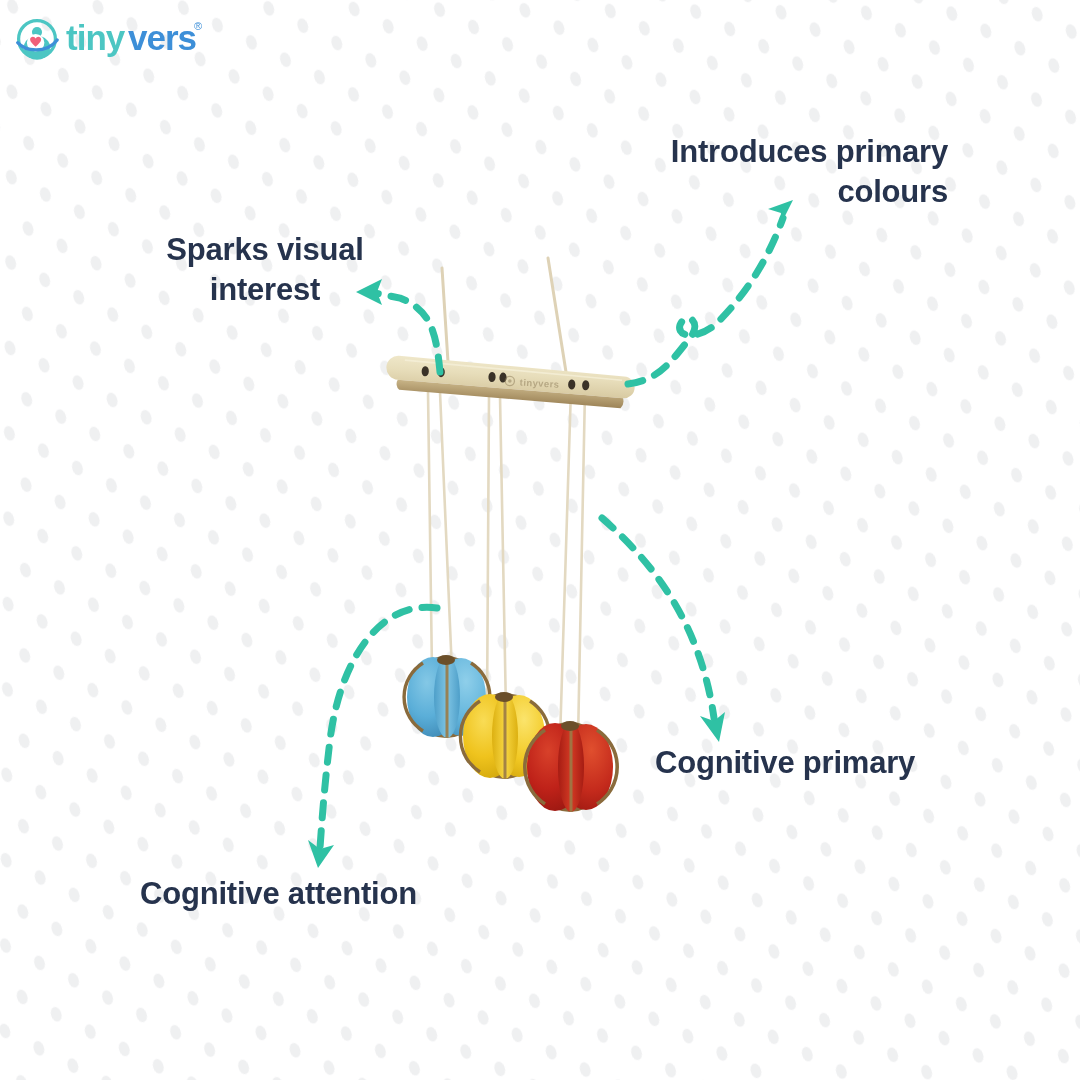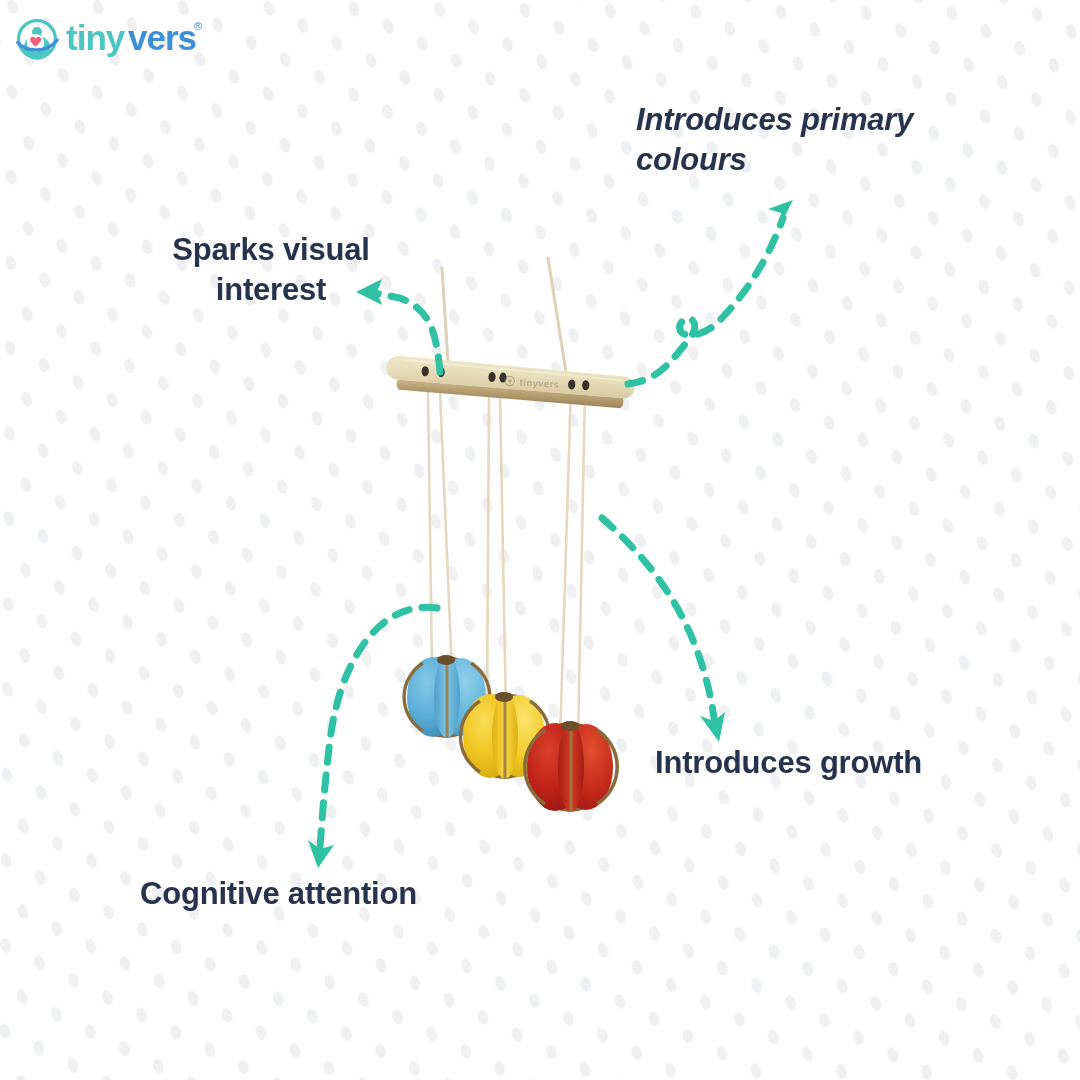--- a/index.html
+++ b/index.html
@@ -40,27 +40,26 @@
     z-index: 30;
     color: #26334d;
     font-weight: bold;
     font-size: 31px;
     line-height: 1.28;
     letter-spacing: -0.2px;
     white-space: pre-line;
   }
   #callout-primary-colours {
     left: 636px;
-    top: 100px;
+    top: 132px;
     width: 312px;
-    text-align: left;
-    font-style: italic;
+    text-align: right;
   }
   #callout-visual-interest {
-    left: 158px;
+    left: 152px;
     top: 230px;
     width: 226px;
     text-align: center;
   }
   #callout-cognitive-growth {
     left: 655px;
     top: 743px;
     width: 290px;
     text-align: left;
   }
@@ -254,17 +253,17 @@
       <path d="M318 868 L308 840 L320 849 L334 845 Z"></path>
     </g>
   </svg>
 
   <div class="callout" id="callout-primary-colours">Introduces primary
 colours</div>
 
   <div class="callout" id="callout-visual-interest">Sparks visual
 interest</div>
 
-  <div class="callout" id="callout-cognitive-growth">Introduces growth</div>
+  <div class="callout" id="callout-cognitive-growth">Cognitive primary</div>
 
   <div class="callout" id="callout-improved-attention">Cognitive attention</div>
 
 </div>
 
 </body></html>

